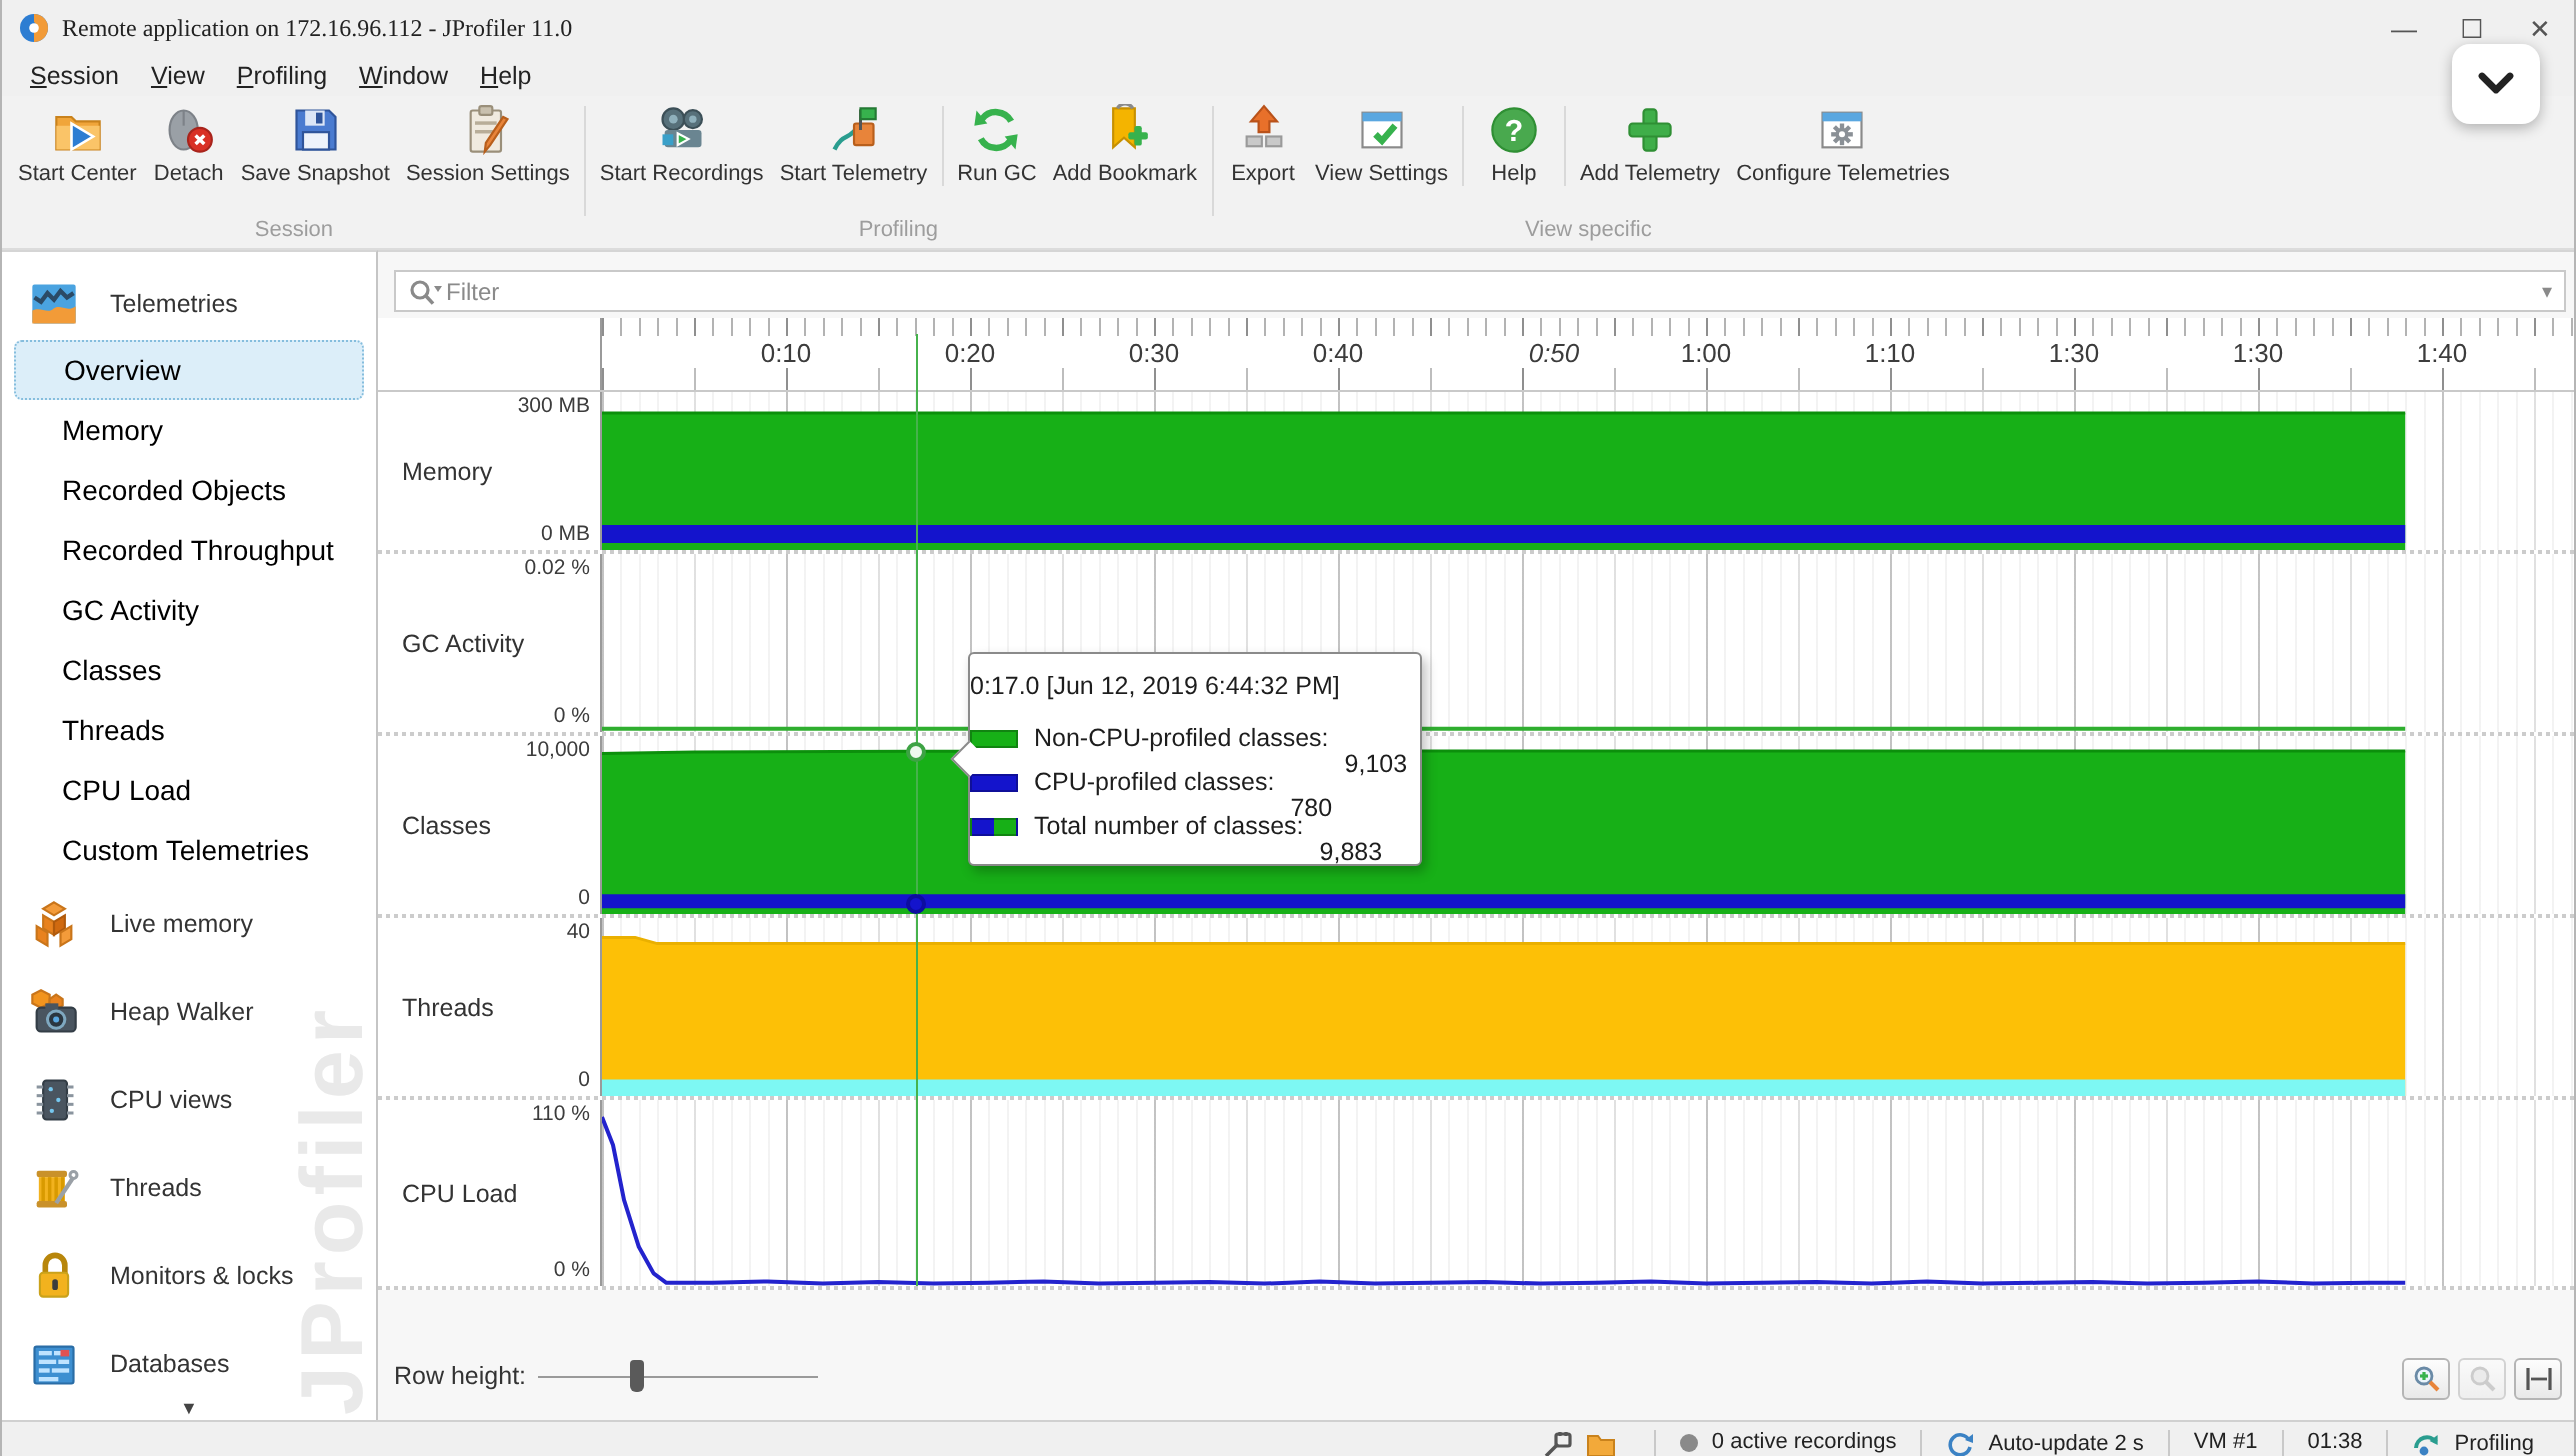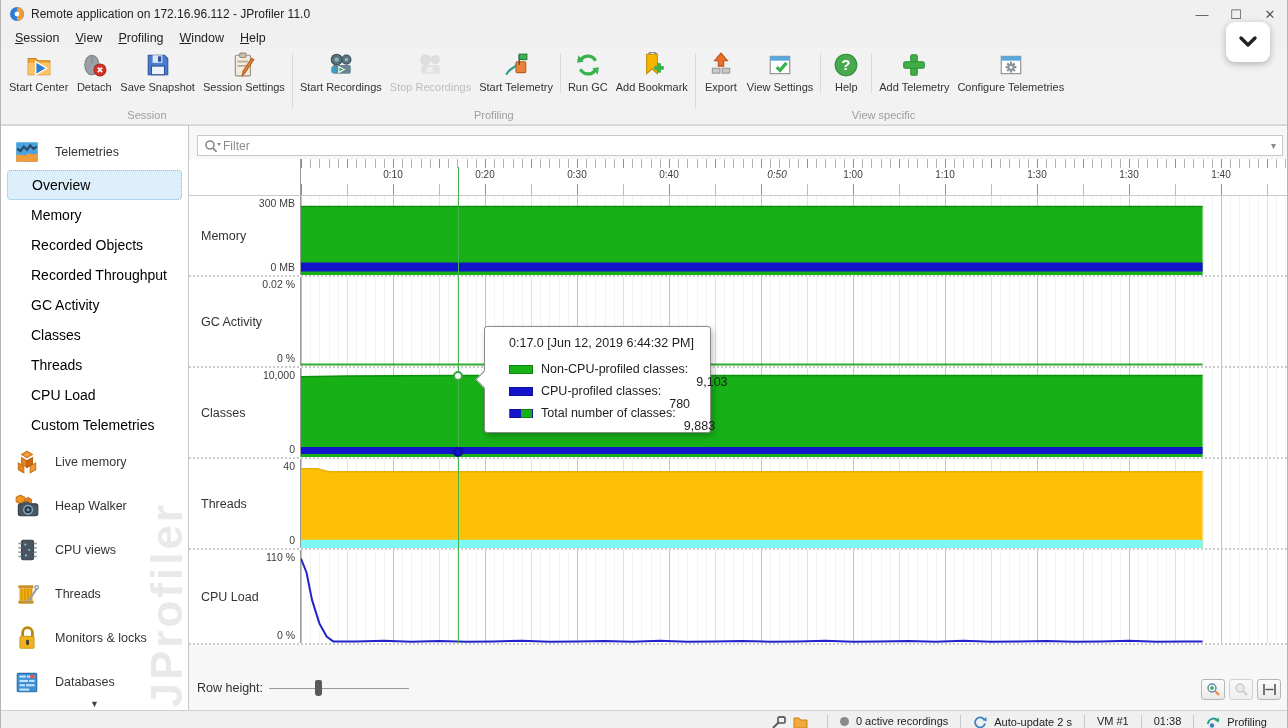--- a/index.html
+++ b/index.html
@@ -10,21 +10,21 @@
     background:#f0f0f0; color:#333; font-size:12px;
     -webkit-font-smoothing:antialiased;
   }
   .window { position:relative; width:1288px; height:728px; background:#f0f0f0;
     border-left:1px solid #b5b5b5; border-right:1px solid #b5b5b5; }
 
   
   .titlebar { position:absolute; left:0; top:0; right:0; height:28px;
     display:flex; align-items:center; padding-left:8px; background:#f0f0f0; }
   .titlebar .app-icon { width:16px; height:16px; margin-right:6px; }
-  .titlebar .title { font-size:12px; color:#222; }
+  .titlebar .title { font-size:12px; color:#222;font-family:Liberation Serif, serif; }
   .win-controls { position:absolute; right:0; top:0; height:28px; display:flex; }
   .win-btn { width:34px; height:28px; display:flex; align-items:center; justify-content:center;
     color:#555; font-size:13px; cursor:default; }
 
   
   .menubar { position:absolute; left:0; top:28px; right:0; height:20px;
     display:flex; align-items:center; padding-left:6px; background:#f0f0f0; }
   .menu-item { display:inline-block; padding:2px 8px; font-size:12.5px; color:#222; }
   .menu-item::first-letter { text-decoration:underline; }
 
@@ -89,40 +89,40 @@
       repeating-linear-gradient(90deg, rgba(100,100,100,.13) 0px, rgba(100,100,100,.13) 1px, transparent 1px, transparent 46px),
       repeating-linear-gradient(90deg, rgba(120,120,120,.09) 0px, rgba(120,120,120,.09) 1px, transparent 1px, transparent 9.2px); }
   .tchart svg { position:absolute; left:0; top:0; }
   .row-axis { height:37px; border-bottom:1px solid #c9c9c9; }
   .row-axis .tchart { background-image:none; }
   .axis-ticks-top { position:absolute; left:0; right:0; top:0; height:9px;
     background-image:
       repeating-linear-gradient(90deg, #8f8f8f 0px, #8f8f8f 1px, transparent 1px, transparent 46px),
       repeating-linear-gradient(90deg, #b3b3b3 0px, #b3b3b3 1px, transparent 1px, transparent 9.2px); }
   .axis-labels { position:absolute; left:0; right:0; top:10px; height:14px; }
-  .axis-label { position:absolute; transform:translateX(-50%); font-size:10px; color:#3c3c3c; }
+  .axis-label { position:absolute; transform:translateX(-50%); font-size:13px; color:#3c3c3c; }
   .axis-ticks-bottom { position:absolute; left:0; right:0; top:25px; height:12px;
     background-image:
       repeating-linear-gradient(90deg, #8f8f8f 0px, #8f8f8f 1px, transparent 1px, transparent 92px),
       repeating-linear-gradient(90deg, #bdbdbd 0px, #bdbdbd 1px, transparent 1px, transparent 46px); }
   .row-mem { height:81px; border-bottom:2px dotted #cccccc; }
   .row-gc { height:91px; border-bottom:2px dotted #cccccc; }
   .row-classes { height:91px; border-bottom:2px dotted #cccccc; }
   .row-threads { height:91px; border-bottom:2px dotted #cccccc; }
   .row-cpu { height:95px; border-bottom:2px dotted #cccccc; }
 
   .chart-overlay { position:absolute; left:113px; right:0; top:0; bottom:0;
     pointer-events:none; z-index:5; }
   .cursor-line { position:absolute; top:8px; bottom:2px; width:1px; background:#46b24c; }
   .marker { position:absolute; width:10px; height:10px; border-radius:50%; }
   .marker.hollow { background:#eef8ee; border:2px solid #3da344; }
   .marker.solid { background:#1414cc; border:2px solid #0d0da0; }
   .tooltip { position:absolute; left:182px; top:167px; width:227px; background:#fff;
     border:1px solid #8a8a8a; border-radius:3px; box-shadow:2px 3px 6px rgba(0,0,0,.25);
-    padding:9px 10px 8px 24px; z-index:6; }
+    padding:9px 10px 8px 0; z-index:6; }
   .tooltip::before { content:""; position:absolute; left:-7px; top:46px; width:12px; height:12px;
     background:#fff; border-left:1px solid #8a8a8a; border-bottom:1px solid #8a8a8a;
     transform:rotate(45deg); }
   .tt-title { font-size:12.5px; color:#1d1d1d; margin-bottom:8px; white-space:nowrap; }
   .tt-row { display:flex; align-items:center; height:22px; font-size:12.5px; color:#1d1d1d; white-space:nowrap; }
   .tt-swatch { width:24px; height:9px; margin-right:8px; border:1px solid rgba(0,0,0,.25); flex:none; }
   .tt-swatch.green { background:#17b017; }
   .tt-swatch.blue { background:#1414cc; }
   .tt-swatch.blue-green { background:linear-gradient(90deg,#1414cc 0 50%,#17b017 50% 100%); }
   .tt-value { margin-left:8px;margin-top:25px; }
@@ -231,29 +231,20 @@
             <svg class="tb-icon" viewBox="0 0 24 24">
               <circle cx="8" cy="7" r="5" fill="#57707a" stroke="#3c4f57"></circle>
               <circle cx="8" cy="7" r="2" fill="#8fb0bc"></circle>
               <circle cx="17" cy="7" r="4.2" fill="#57707a" stroke="#3c4f57"></circle>
               <circle cx="17" cy="7" r="1.7" fill="#8fb0bc"></circle>
               <rect x="4" y="12" width="17" height="8" rx="1.5" fill="#6a8591"></rect>
               <polygon points="10,13.5 10,19 15,16.2" fill="#37b24d" stroke="#fff" stroke-width="1"></polygon>
               <rect x="3" y="14" width="5" height="5" fill="#3aa0c9"></rect>
             </svg>
             <span>Start Recordings</span>
-          </div>
-          <div class="tb-btn disabled">
-            <svg class="tb-icon" viewBox="0 0 24 24">
-              <circle cx="8" cy="7" r="5" fill="#c3c3c3"></circle>
-              <circle cx="17" cy="7" r="4.2" fill="#c3c3c3"></circle>
-              <rect x="4" y="12" width="17" height="8" rx="1.5" fill="#cdcdcd"></rect>
-              <rect x="9" y="13.5" width="5.5" height="5.5" fill="#e9e9e9"></rect>
-            </svg>
-            <span>Stop Recordings</span>
           </div>
           <div class="tb-btn">
             <svg class="tb-icon" viewBox="0 0 24 24">
               <path d="M3 21 C7 13 10 17 14 10" stroke="#2a9d8f" stroke-width="2" fill="none"></path>
               <rect x="12" y="9" width="9" height="10" rx="1" fill="#e8843a" stroke="#b85f1c"></rect>
               <line x1="15" y1="2.5" x2="15" y2="12" stroke="#555" stroke-width="1.4"></line>
               <rect x="15" y="2" width="7" height="5" fill="#37b24d" stroke="#247a34"></rect>
             </svg>
             <span>Start Telemetry</span>
           </div>

